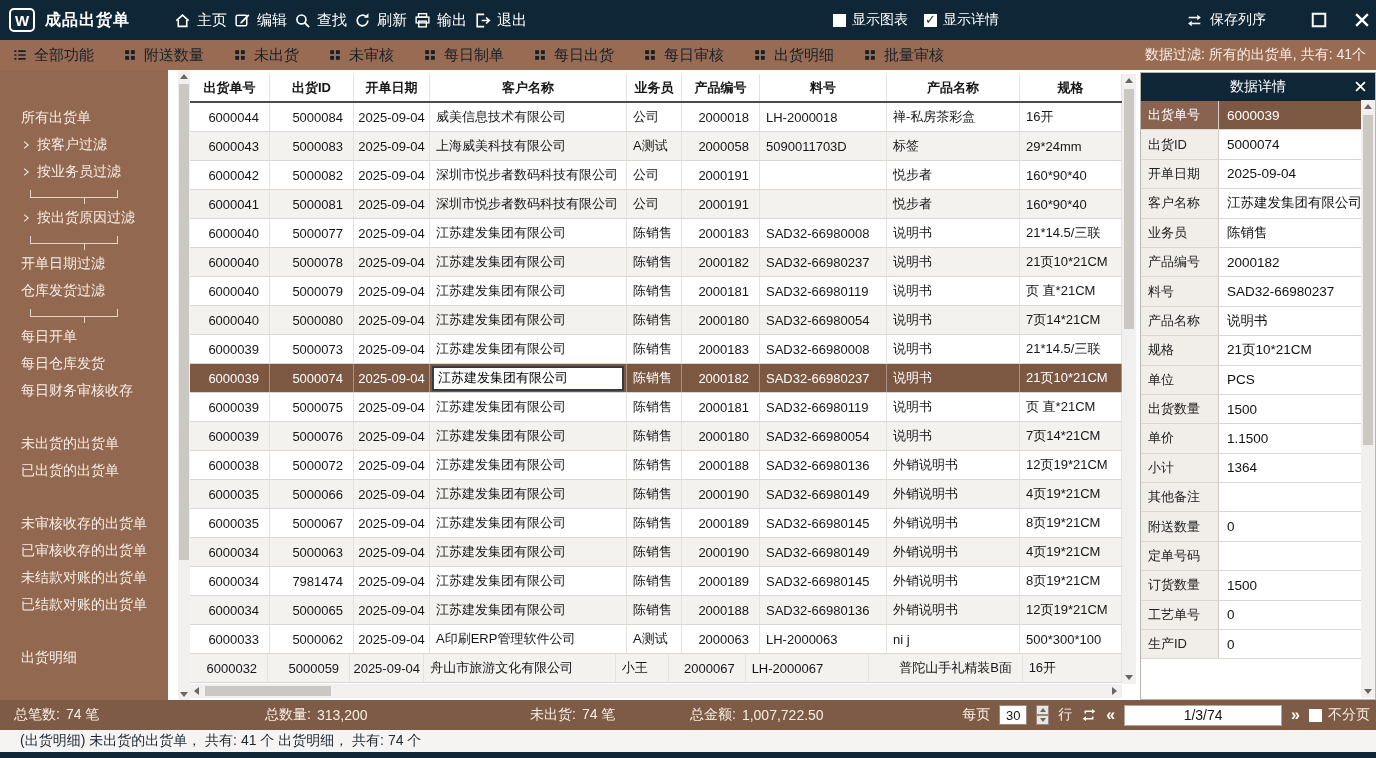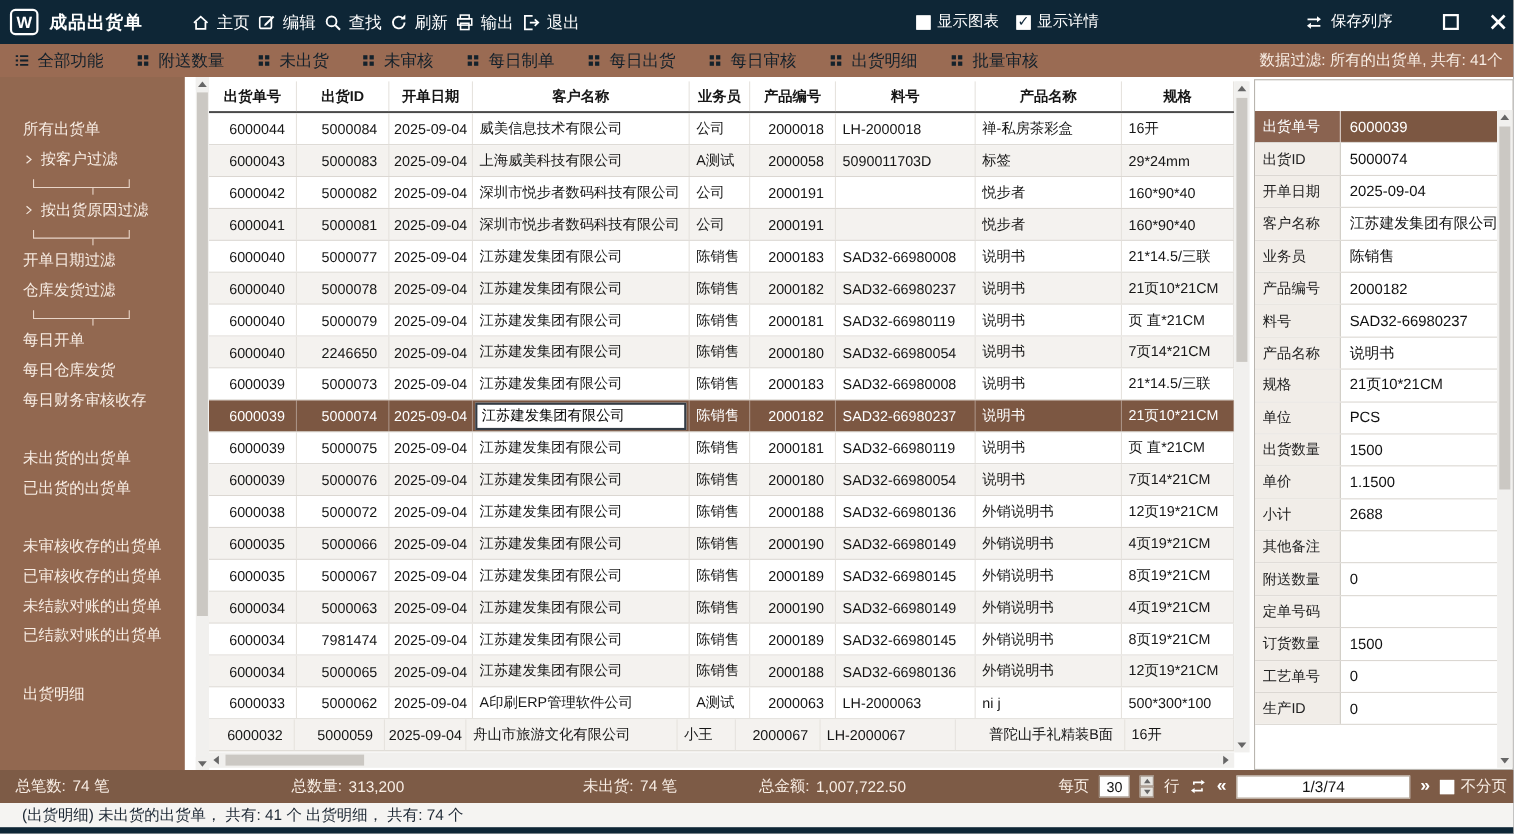--- a/index.html
+++ b/index.html
@@ -309,20 +309,28 @@
         <span>所有出货单</span>
       </div>
       <div class="side-item">
         <span class="icon" style="width: 10px; height: 10px;">
           <svg viewBox="0 0 16 16">
             <path d="M5 2.5 11.5 8 5 13.5" fill="none" stroke="currentColor" stroke-width="1.8"></path>
           </svg>
         </span>
         <span>按客户过滤</span>
       </div>
+      <div class="side-item">
+        <span class="icon" style="width: 10px; height: 10px;">
+          <svg viewBox="0 0 16 16">
+            <path d="M5 2.5 11.5 8 5 13.5" fill="none" stroke="currentColor" stroke-width="1.8"></path>
+          </svg>
+        </span>
+        <span>按业务员过滤</span>
+      </div>
       <div class="side-div"></div>
       <div class="side-tick"></div>
       <div class="side-item">
         <span class="icon" style="width: 10px; height: 10px;">
           <svg viewBox="0 0 16 16">
             <path d="M5 2.5 11.5 8 5 13.5" fill="none" stroke="currentColor" stroke-width="1.8"></path>
           </svg>
         </span>
         <span>按出货原因过滤</span>
       </div>
@@ -468,21 +476,21 @@
           <div class="tcell a-c" style="width: 76px;">2025-09-04</div>
           <div class="tcell a-l" style="width: 197px;">江苏建发集团有限公司</div>
           <div class="tcell a-l" style="width: 55px;">陈销售</div>
           <div class="tcell a-r" style="width: 78px;">2000181</div>
           <div class="tcell a-l" style="width: 127px;">SAD32-66980119</div>
           <div class="tcell a-l" style="width: 133px;">说明书</div>
           <div class="tcell a-l" style="width: 102px;">页 直*21CM</div>
         </div>
         <div class="trow alt">
           <div class="tcell a-r" style="width: 80px;">6000040</div>
-          <div class="tcell a-r" style="width: 84px;">2246650</div>
+          <div class="tcell a-r" style="width: 84px;">5000080</div>
           <div class="tcell a-c" style="width: 76px;">2025-09-04</div>
           <div class="tcell a-l" style="width: 197px;">江苏建发集团有限公司</div>
           <div class="tcell a-l" style="width: 55px;">陈销售</div>
           <div class="tcell a-r" style="width: 78px;">2000180</div>
           <div class="tcell a-l" style="width: 127px;">SAD32-66980054</div>
           <div class="tcell a-l" style="width: 133px;">说明书</div>
           <div class="tcell a-l" style="width: 102px;">7页14*21CM</div>
         </div>
         <div class="trow">
           <div class="tcell a-r" style="width: 80px;">6000039</div>
@@ -635,20 +643,28 @@
     <div class="sb-btn" style="left:0;top:1px">
         <span class="tri left"></span>
       </div>
     <div class="sb-thumb" style="left:15px;top:2px;width:126px;height:10px"></div>
     <div class="sb-btn" style="left:918px;top:1px">
         <span class="tri right"></span>
       </div>
   </div>
 
   <div class="detail">
+    <div class="dhead">
+      <span>数据详情</span>
+      <span class="icon dclose">
+          <svg viewBox="0 0 16 16">
+            <path d="M3.3 3.3l9.4 9.4M12.7 3.3l-9.4 9.4" stroke="currentColor" stroke-width="1.9"></path>
+          </svg>
+        </span>
+    </div>
     <div class="drows">
         <div class="drow hl">
           <div class="dlabel">出货单号</div>
           <div class="dval">6000039</div>
         </div>
         <div class="drow">
           <div class="dlabel">出货ID</div>
           <div class="dval">5000074</div>
         </div>
         <div class="drow">
@@ -686,21 +702,21 @@
         <div class="drow">
           <div class="dlabel">出货数量</div>
           <div class="dval">1500</div>
         </div>
         <div class="drow">
           <div class="dlabel">单价</div>
           <div class="dval">1.1500</div>
         </div>
         <div class="drow">
           <div class="dlabel">小计</div>
-          <div class="dval">2688</div>
+          <div class="dval">1364</div>
         </div>
         <div class="drow">
           <div class="dlabel">其他备注</div>
           <div class="dval"></div>
         </div>
         <div class="drow">
           <div class="dlabel">附送数量</div>
           <div class="dval">0</div>
         </div>
         <div class="drow">

